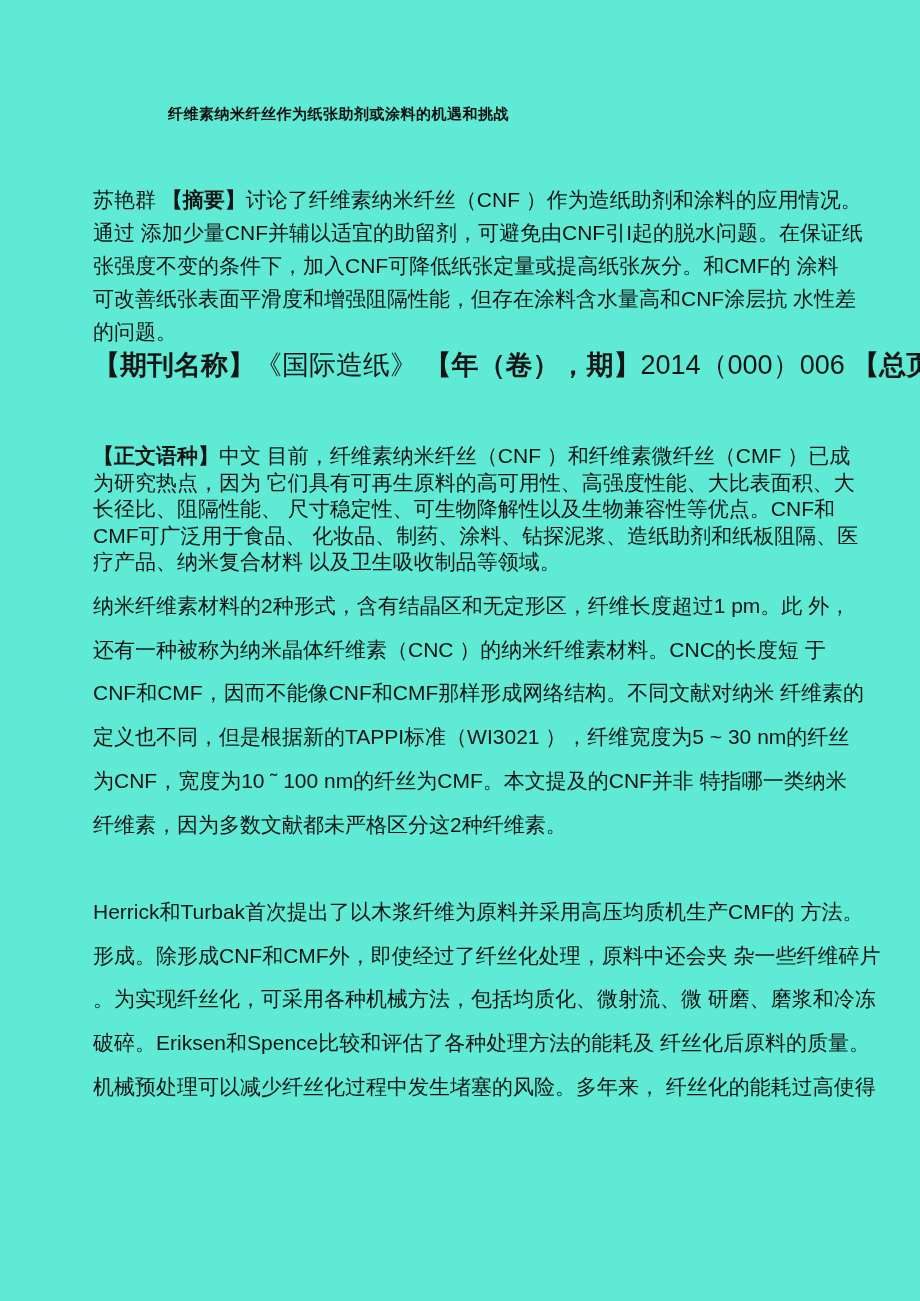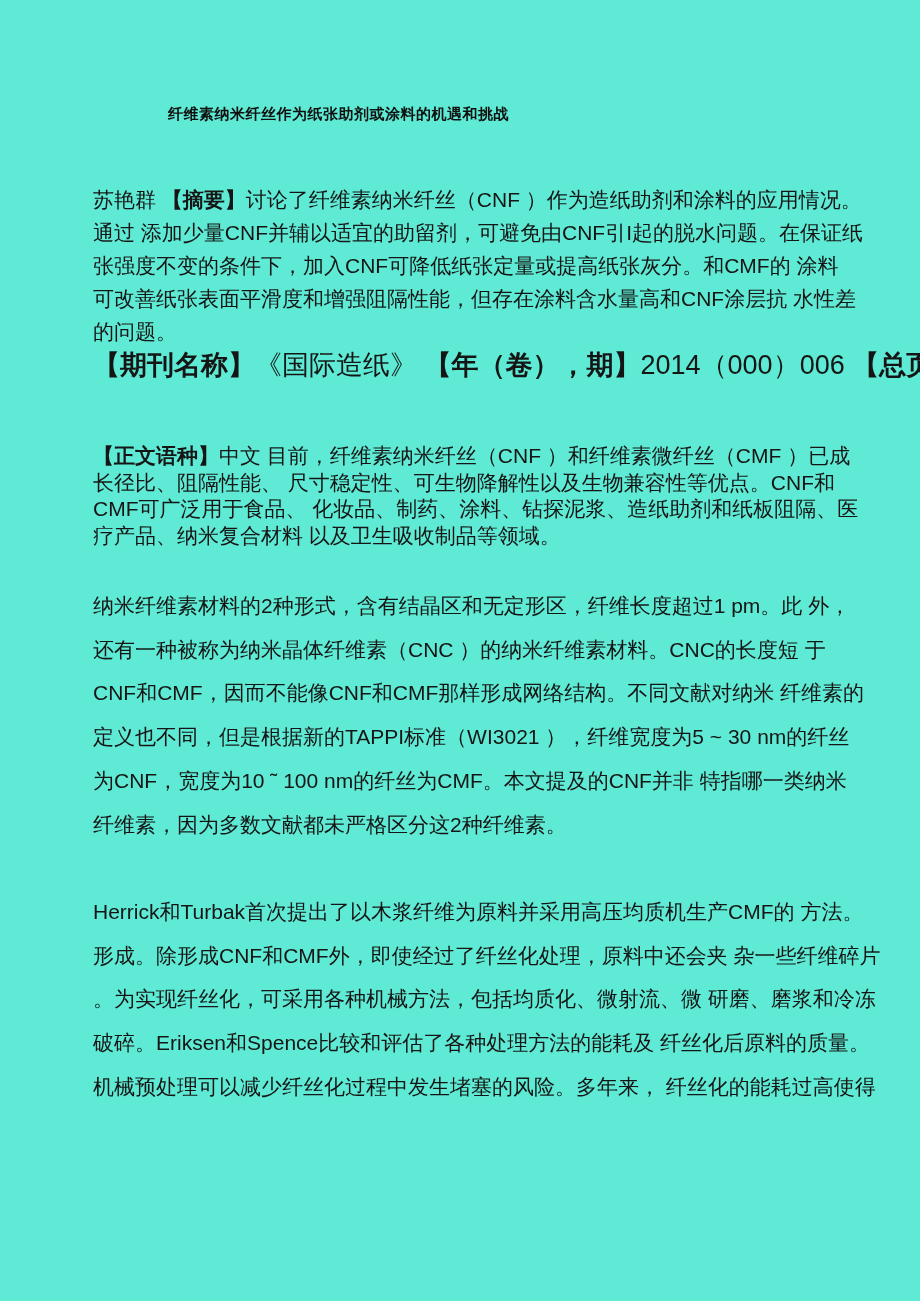--- a/index.html
+++ b/index.html
@@ -56,20 +56,21 @@
         <div class="line">通过 添加少量CNF并辅以适宜的助留剂，可避免由CNF引I起的脱水问题。在保证纸</div>
         <div class="line">张强度不变的条件下，加入CNF可降低纸张定量或提高纸张灰分。和CMF的 涂料</div>
         <div class="line">可改善纸张表面平滑度和增强阻隔性能，但存在涂料含水量高和CNF涂层抗 水性差</div>
         <div class="line">的问题。</div>
       </section>
       <section class="block journal">
         <div class="line"><span class="bold">【期刊名称】</span><span class="">《国际造纸》  </span><span class="bold">【年（卷），期】</span><span class="">2014（000）006 </span><span class="bold">【总页数】</span><span class="">8页（</span></div>
       </section>
       <section class="block lang">
         <div class="line"><span class="bold">【正文语种】</span><span class="">中文  目前，纤维素纳米纤丝（CNF ）和纤维素微纤丝（CMF ）已成</span></div>
+        <div class="line">为研究热点，因为 它们具有可再生原料的高可用性、高强度性能、大比表面积、大</div>
         <div class="line">长径比、阻隔性能、 尺寸稳定性、可生物降解性以及生物兼容性等优点。CNF和</div>
         <div class="line">CMF可广泛用于食品、 化妆品、制药、涂料、钻探泥浆、造纸助剂和纸板阻隔、医</div>
         <div class="line">疗产品、纳米复合材料 以及卫生吸收制品等领域。</div>
       </section>
       <section class="block bodytext1">
         <div class="line">纳米纤维素材料的2种形式，含有结晶区和无定形区，纤维长度超过1 pm。此 外，</div>
         <div class="line">还有一种被称为纳米晶体纤维素（CNC ）的纳米纤维素材料。CNC的长度短 于</div>
         <div class="line">CNF和CMF，因而不能像CNF和CMF那样形成网络结构。不同文献对纳米 纤维素的</div>
         <div class="line">定义也不同，但是根据新的TAPPI标准（WI3021 ），纤维宽度为5 ~ 30 nm的纤丝</div>
         <div class="line">为CNF，宽度为10 ˜ 100 nm的纤丝为CMF。本文提及的CNF并非 特指哪一类纳米</div>

